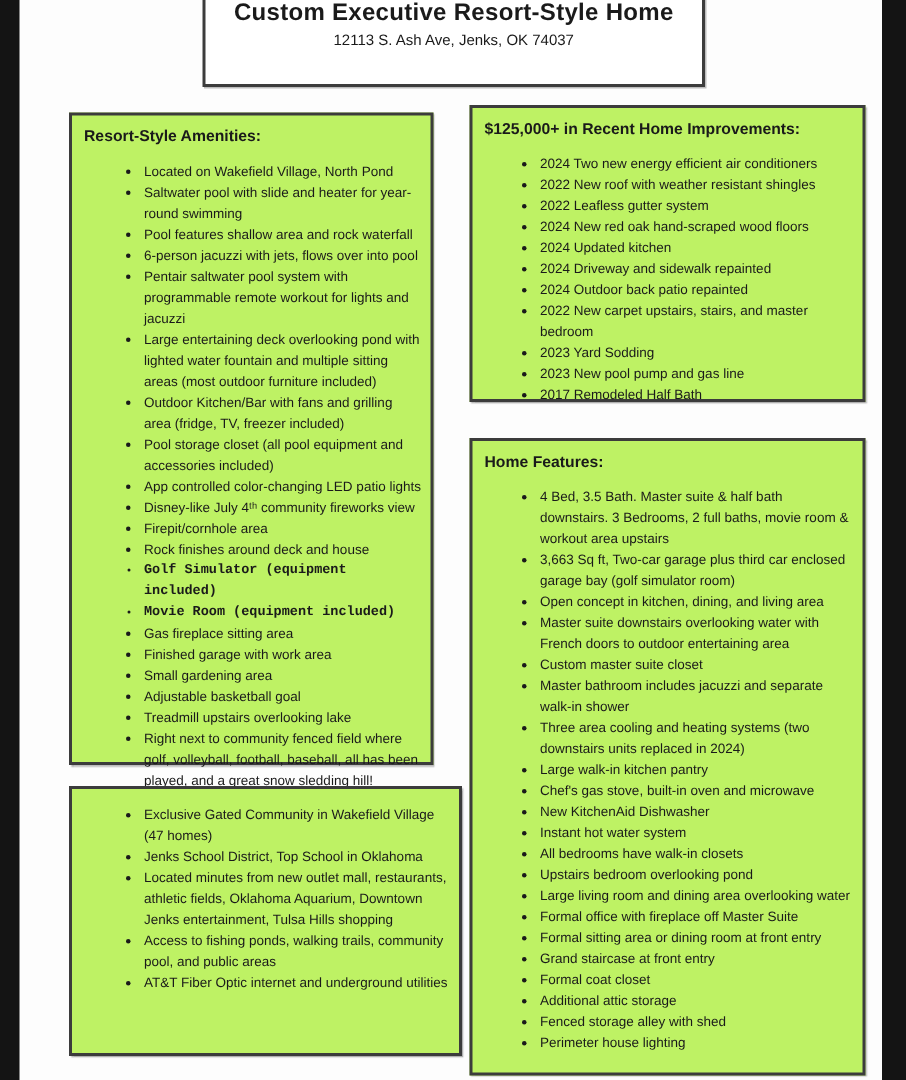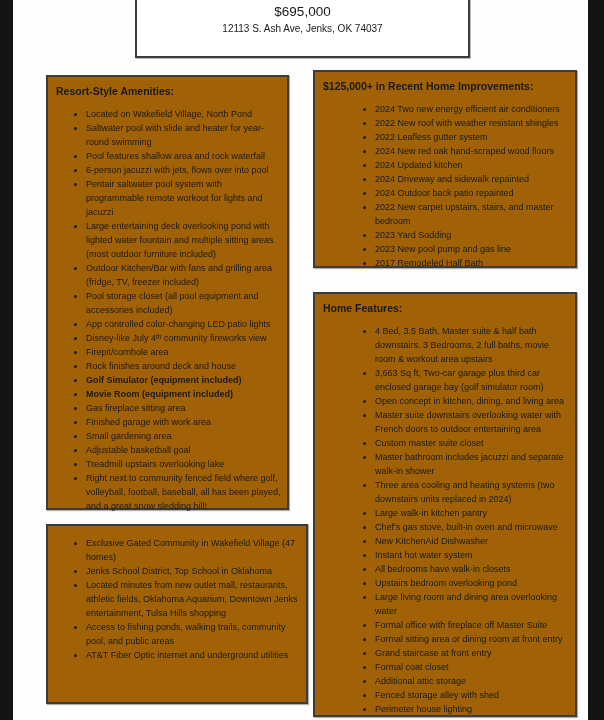--- a/index.html
+++ b/index.html
@@ -20,45 +20,45 @@
     position:absolute;left:135px;top:-14px;width:335px;height:72px;
     background:#fff;border:2px solid var(--border,#3c3c3c);
     box-sizing:border-box;text-align:center;padding-top:12px;
     box-shadow:1px 1px 0 rgba(0,0,0,.25);
   }
   .title{font-size:16px;font-weight:700;line-height:18px;letter-spacing:.2px;}
   .price{font-size:13.5px;margin-top:4px;line-height:15px;}
   .address{font-size:10px;font-weight:400;margin-top:4px;line-height:12px;}
 
   .box{
-    position:absolute;background:#a16207;
+    position:absolute;background:#bef264;
     border:2px solid var(--border,#3c3c3c);
     box-sizing:border-box;
     box-shadow:1px 1px 1px rgba(0,0,0,.3);
   }
   .box h2{font-size:10.5px;font-weight:700;margin:0;padding:8px 8px 0 8px;line-height:12px;}
-  .box ul{margin:10px 0 0 16px;padding:0 5px 6px 22px;list-style:disc outside;}
+  .box ul{margin:10px 0 0 1px;padding:0 5px 6px 47px;list-style:disc outside;}
   .box.improvements ul,.box.features ul{padding-left:44px;}
   .box li{font-size:9px;line-height:14px;padding-right:1px;}
-  .box li.bold{font-weight:700;}
+  .box li.bold{font-weight:700;font-family:Liberation Mono, monospace;}
 
   .amenities   {left:46px; top:75px;  width:243px;height:435px;}
   .community   {left:46px; top:524px; width:262px;height:180px;}
   .improvements{left:313px;top:70px;  width:264px;height:198px;}
   .features    {left:313px;top:292px; width:264px;height:425px;}
 </style>
 </head>
 <body>
 
 <div class="canvas">
   <div class="band band-left"></div>
   <div class="band band-right"></div>
 
   <div class="header-box">
-    <div class="price">$695,000</div>
+    <div class="title">Custom Executive Resort-Style Home</div>
     <div class="address">12113 S. Ash Ave, Jenks, OK 74037</div>
   </div>
 
   <section class="box amenities">
     <h2>Resort-Style Amenities:</h2>
     <ul>
         <li>Located on Wakefield Village, North Pond</li>
         <li>Saltwater pool with slide and heater for year-round swimming</li>
         <li>Pool features shallow area and rock waterfall</li>
         <li>6-person jacuzzi with jets, flows over into pool</li>

